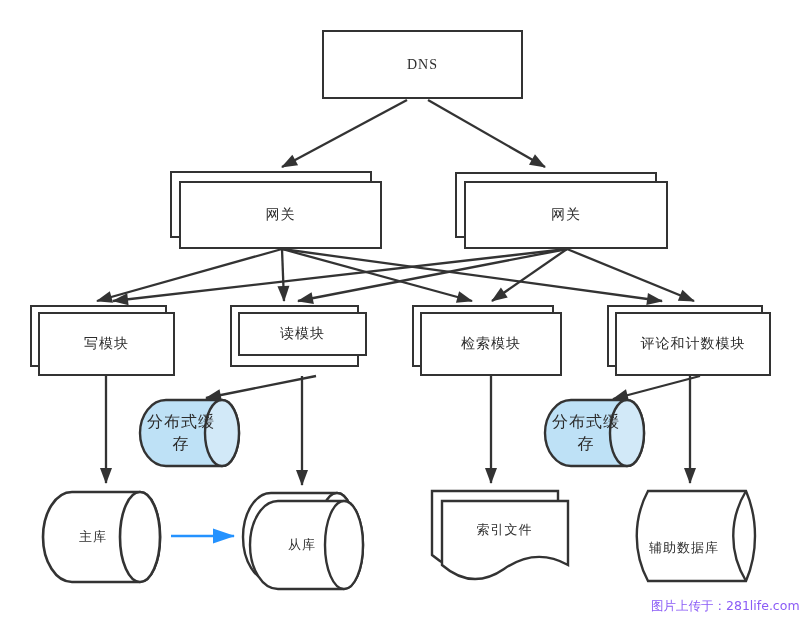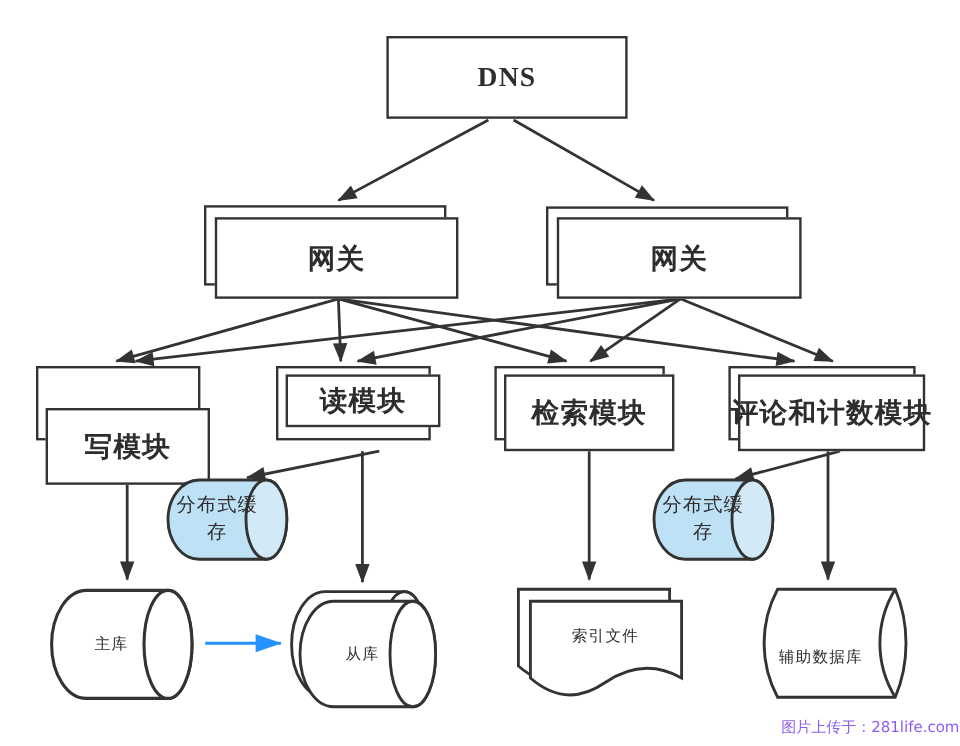--- a/index.html
+++ b/index.html
@@ -6,21 +6,21 @@
   #canvas{
     position:relative;width:800px;height:622px;background:#ffffff;overflow:hidden;
     font-family:"Liberation Serif","DejaVu Serif",serif;color:#2d2d2d;
   }
   #connectors{position:absolute;left:0;top:0;z-index:1;}
   #connectors line{stroke:#333333;stroke-width:2.3;}
   .node{position:absolute;z-index:2;}
   .rect{position:absolute;background:#ffffff;border:2.4px solid #333333;box-sizing:border-box;}
   .rect.back{border-width:2px;}
   .rect.front{display:flex;align-items:center;justify-content:center;}
-  .lbl{font-size:23px;letter-spacing:1px;white-space:nowrap;font-weight:bold;}
+  .lbl{font-size:14px;letter-spacing:1px;white-space:nowrap;}
   .shape-lbl{
     position:absolute;display:flex;align-items:center;justify-content:center;
     text-align:center;font-size:13px;letter-spacing:1px;
   }
   .cache-lbl{font-size:16px;line-height:1.35;letter-spacing:1px;}
   #watermark{
     position:absolute;left:651px;top:598px;z-index:3;
     font-family:"DejaVu Sans",sans-serif;font-size:12.5px;color:#8b5cf6;white-space:nowrap;
   }
   svg{display:block;}
@@ -78,21 +78,21 @@
 
   <div class="node" style="left:455px;top:172px;width:213px;height:77px;">
     <div class="rect back" style="left:0;top:0;width:202px;height:66px;"></div>
     <div class="rect front" style="left:9px;top:9px;width:204px;height:68px;">
       <span class="lbl">网关</span>
     </div>
   </div>
 
   <div class="node" style="left:30px;top:305px;width:145px;height:71px;">
     <div class="rect back" style="left:0;top:0;width:137px;height:62px;"></div>
-    <div class="rect front" style="left:8px;top:7px;width:137px;height:64px;margin-top:28px;">
+    <div class="rect front" style="left:8px;top:7px;width:137px;height:64px;">
       <span class="lbl">写模块</span>
     </div>
   </div>
 
   <div class="node" style="left:230px;top:305px;width:137px;height:71px;">
     <div class="rect back" style="left:0;top:0;width:129px;height:62px;"></div>
     <div class="rect front" style="left:8px;top:7px;width:129px;height:44px;">
       <span class="lbl">读模块</span>
     </div>
   </div>

